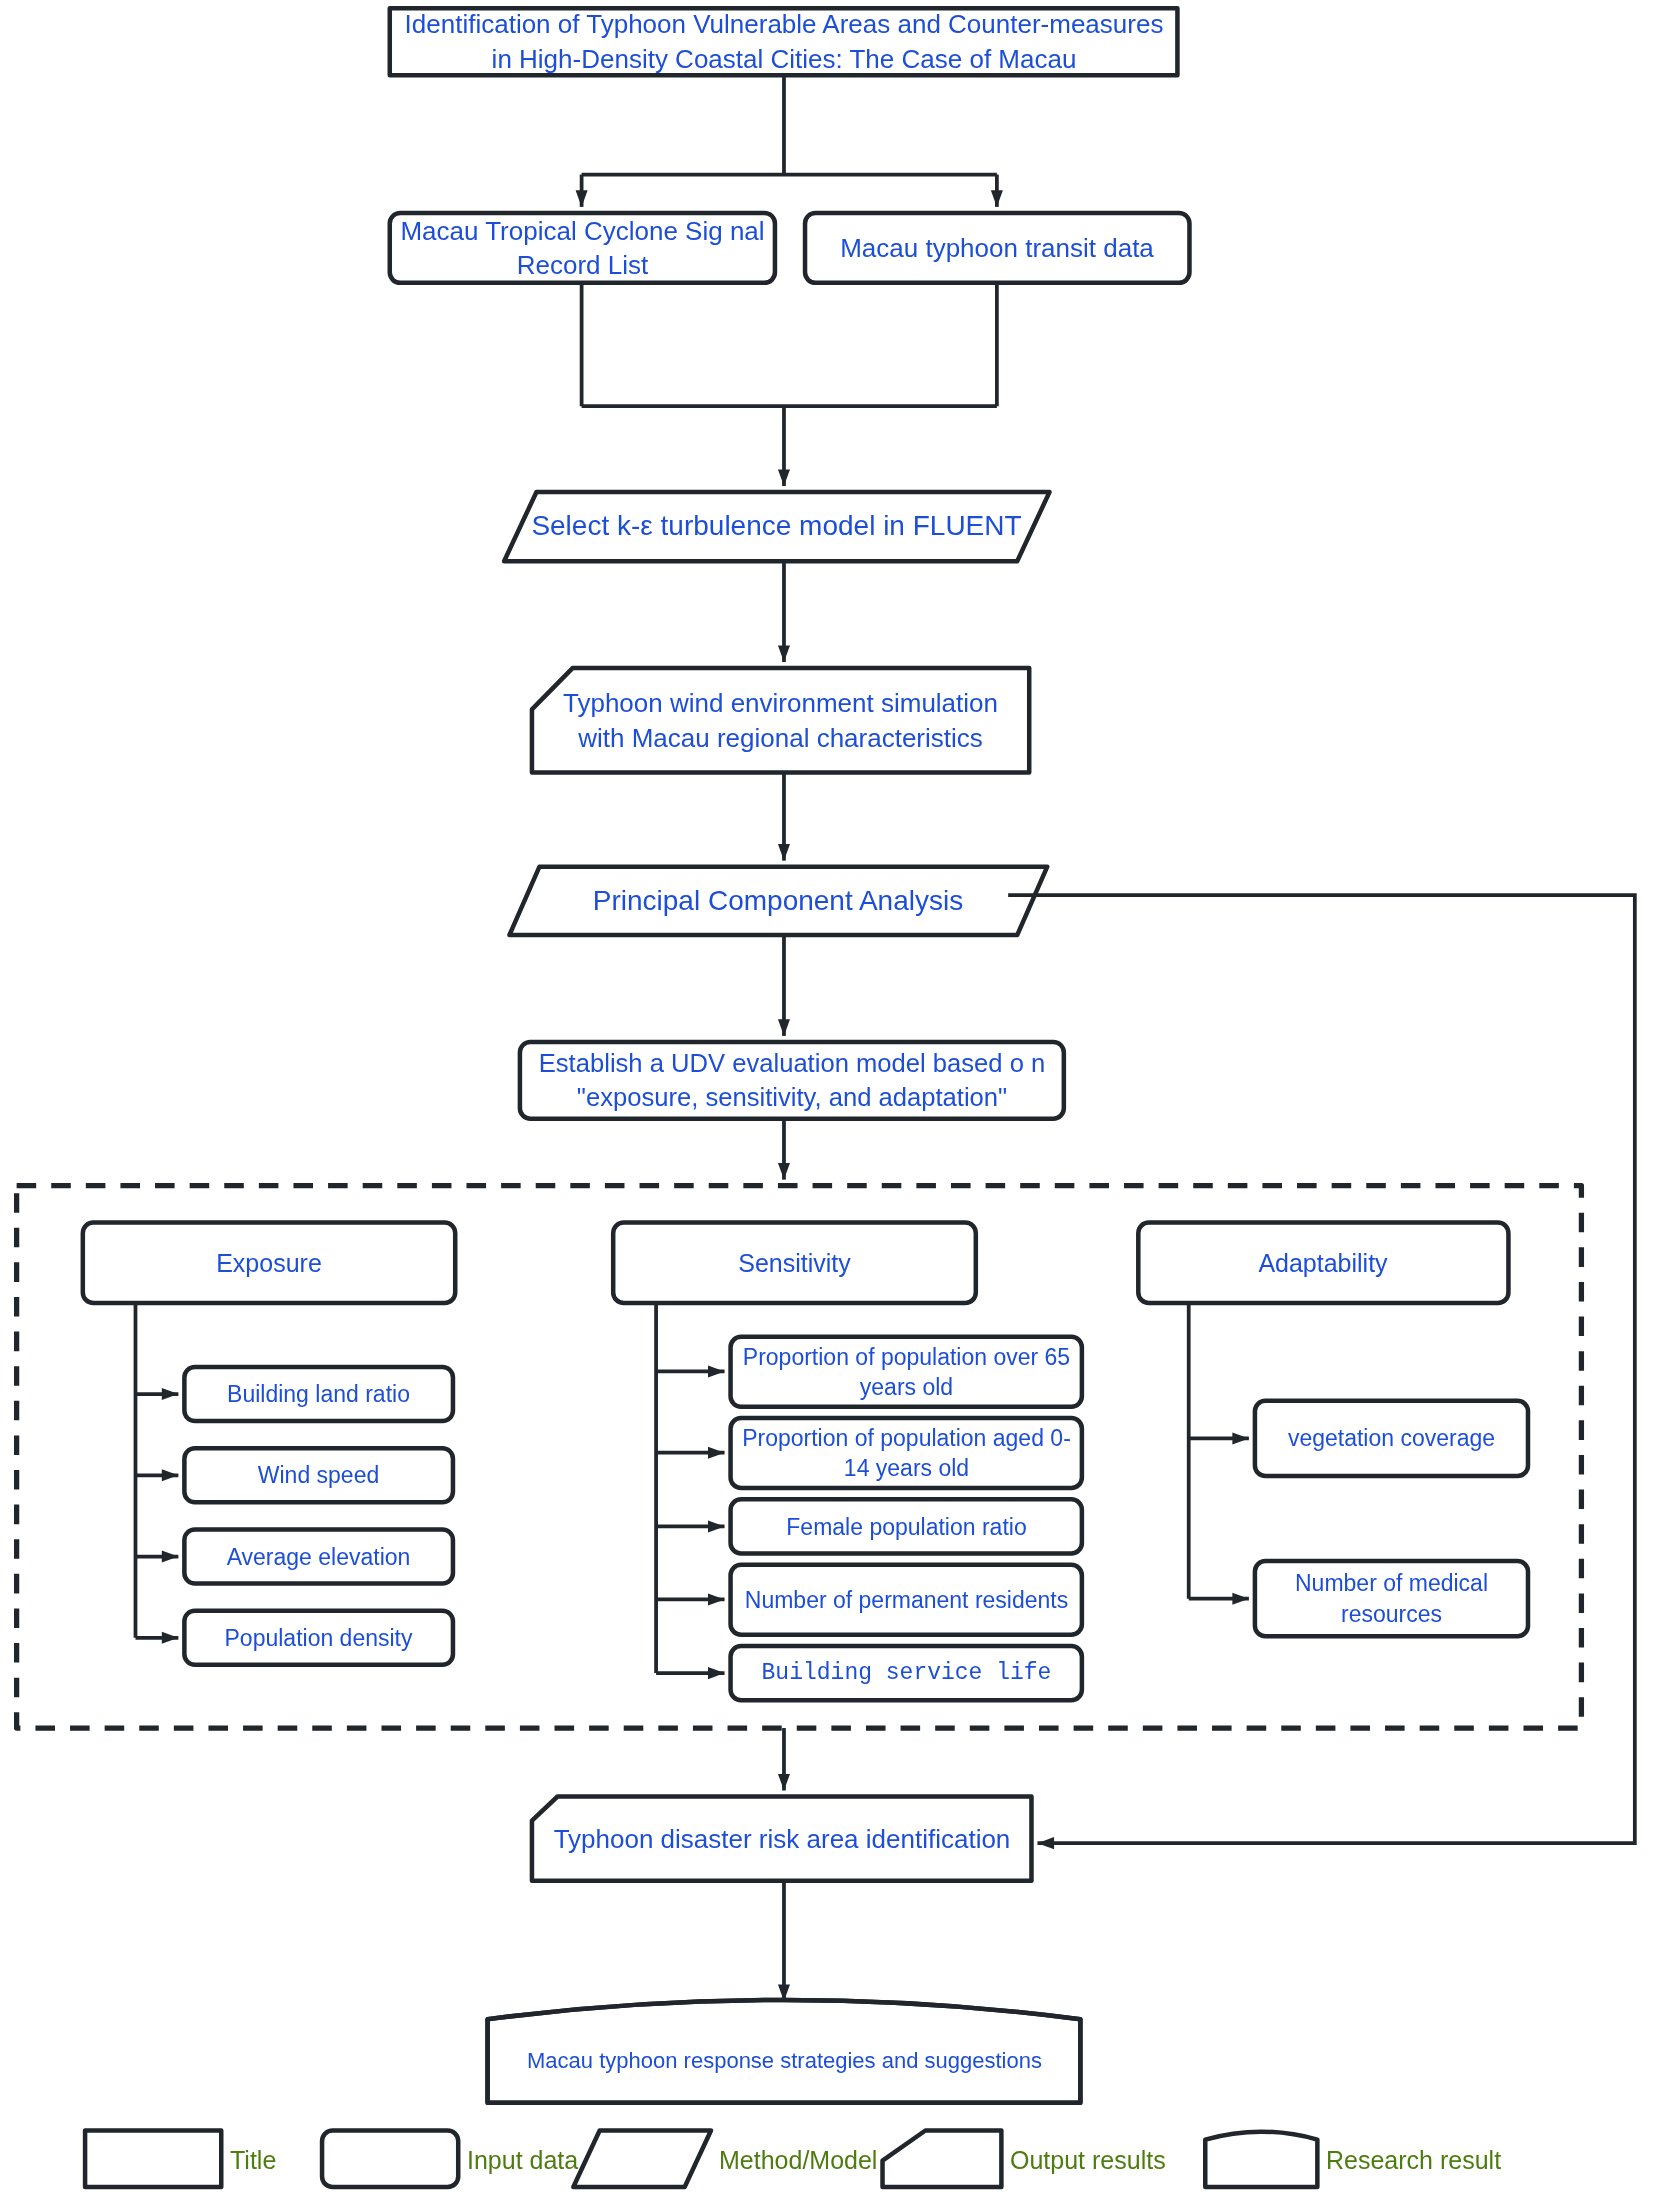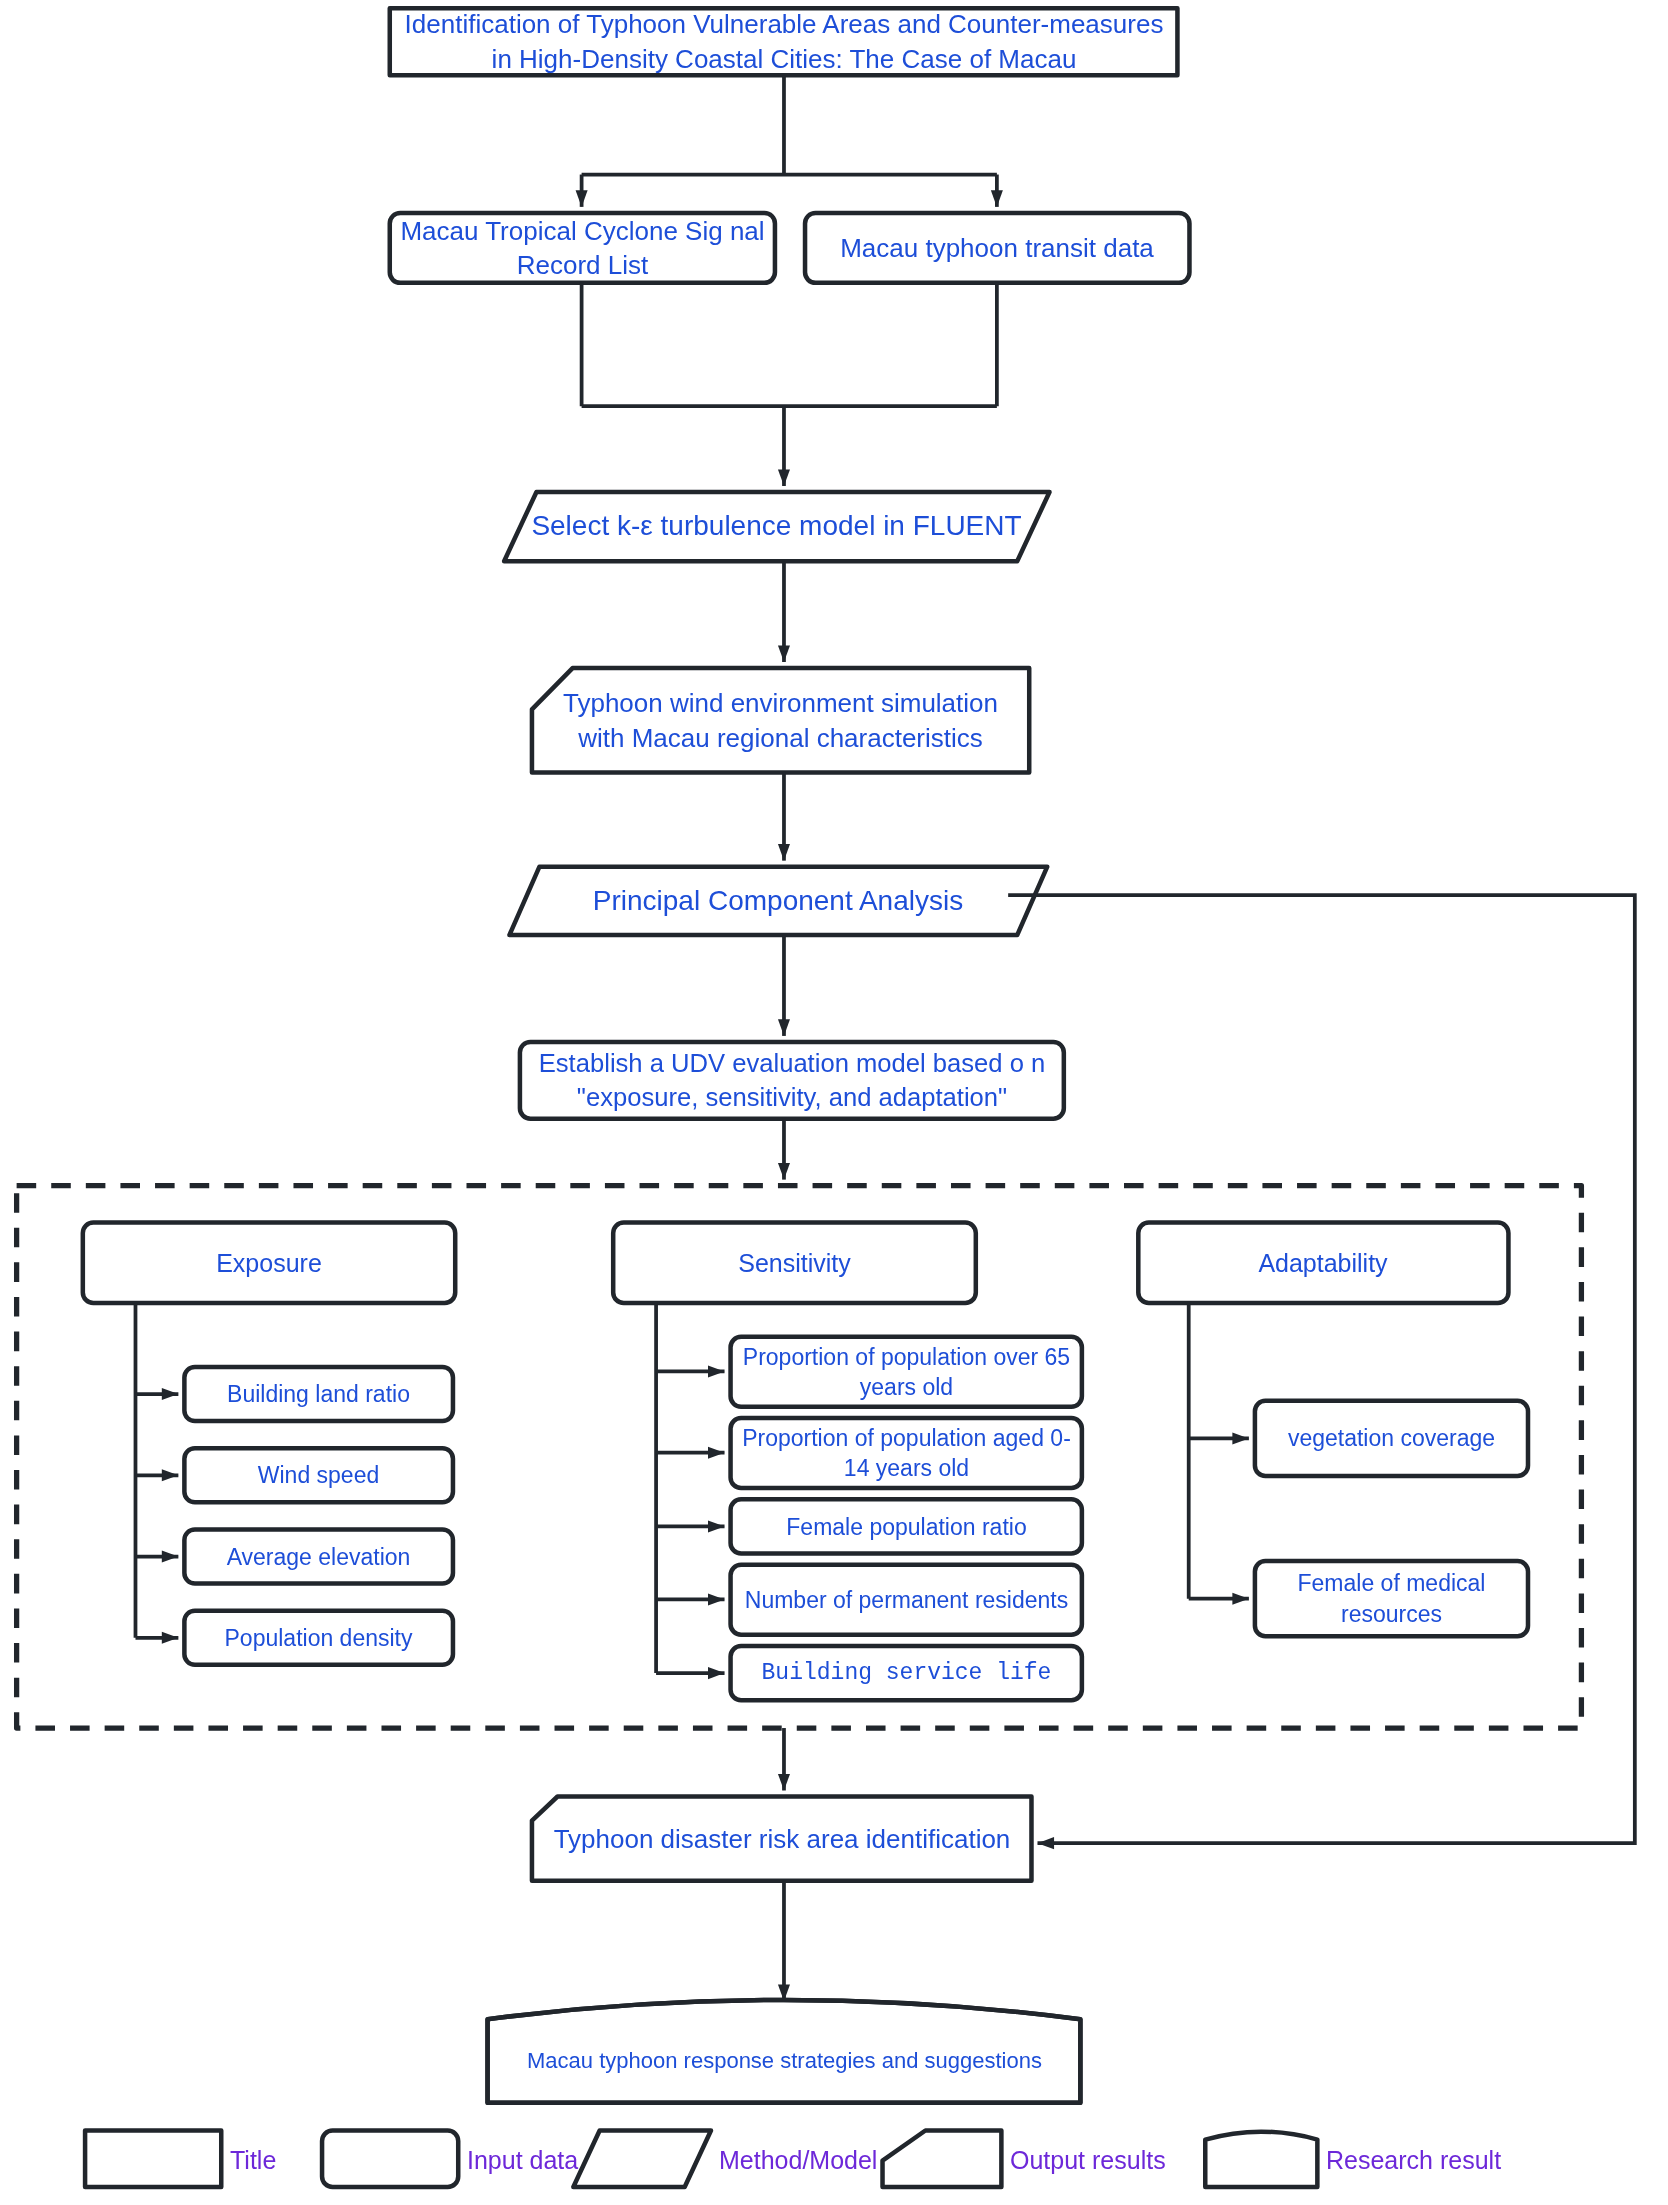--- a/index.html
+++ b/index.html
@@ -10,21 +10,21 @@
         line-height:1.32;color:#1d4ed8;box-sizing:border-box;pointer-events:none;}
   .node span{display:block;width:100%;padding:0 7.5px;box-sizing:border-box;}
   .t-title{font-size:26px;}
   .t-input{font-size:26px;}
   .t-method{font-size:28px;}
   .t-output{font-size:26px;}
   .t-research{font-size:22px;}
   .t-group{font-size:25px;}
   .t-leaf{font-size:23px;}
   .t-udv{font-size:25.6px;}
-  .legend-label{position:absolute;font-size:25px;color:#6d28d9;white-space:nowrap;
+  .legend-label{position:absolute;font-size:25px;color:#4d7c0f;white-space:nowrap;
                 display:flex;align-items:center;height:68px;}
 </style>
 </head>
 <body>
 
 <div id="page">
 
   <svg class="layer" viewBox="0 0 2217 2931">
     <defs>
       <marker id="ah" markerWidth="14" markerHeight="14" refX="11" refY="7" orient="auto" markerUnits="userSpaceOnUse">
@@ -195,21 +195,21 @@
     <span>Number of permanent residents</span>
   </div>
   <div class="node t-leaf" style="left:731px;top:1646px;width:351px;height:54px;font-family:Liberation Mono, monospace;">
     <span>Building service life</span>
   </div>
 
   <div class="node t-leaf" style="left:1255px;top:1401px;width:273px;height:75px;">
     <span>vegetation coverage</span>
   </div>
   <div class="node t-leaf" style="left:1255px;top:1561px;width:273px;height:75px;">
-    <span>Female of medical resources</span>
+    <span>Number of medical resources</span>
   </div>
 
   <div class="node t-output" style="left:532px;top:1797px;width:500px;height:84px;">
     <span>Typhoon disaster risk area identification</span>
   </div>
 
   <div class="node t-research" style="left:488px;top:2019px;width:593px;height:84px;">
     <span>Macau typhoon response strategies and suggestions</span>
   </div>
 

